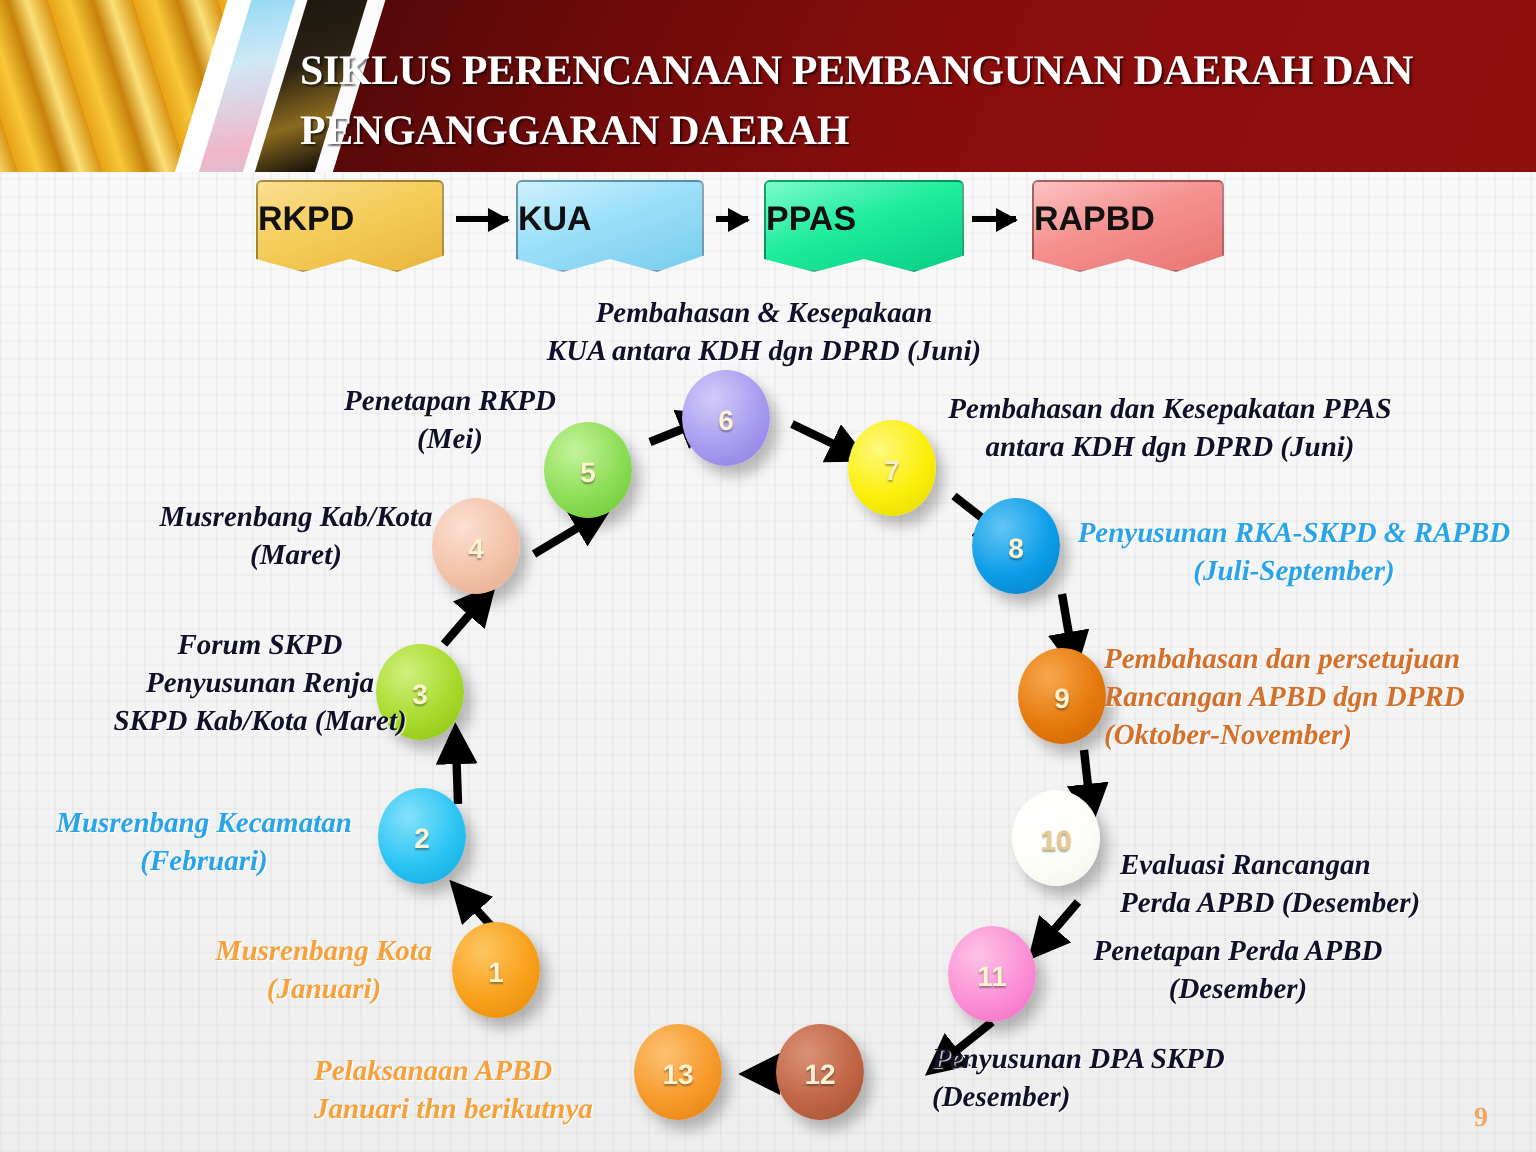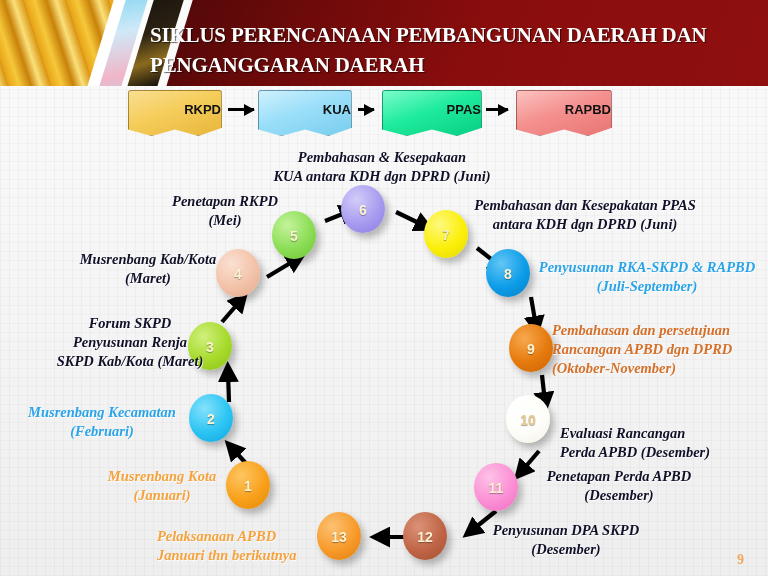--- a/index.html
+++ b/index.html
@@ -52,22 +52,22 @@
     left:158px;width:34px;
     background:linear-gradient(160deg,#17130d 0%,#2b2113 35%,#8a6a1e 58%,#1a140c 78%,#3a2d14 100%);
   }
   .cl-white3{left:188px;width:9px;background:#fbfbfb;}
 
   
   .flowbox{
     position:absolute;height:44px;
     border:1px solid rgba(0,0,0,.30);
     border-radius:3px 3px 0 0;
-    display:flex;align-items:center;justify-content:flex-end;
-    font-weight:bold;font-size:13px;color:#111;
+    display:flex;align-items:center;justify-content:flex-start;
+    font-weight:bold;font-size:17px;color:#111;
     font-family:"Liberation Sans", sans-serif;
     box-shadow:3px 4px 6px rgba(0,0,0,.22);
     clip-path:polygon(0 0,100% 0,100% 82%,75% 100%,50% 86%,25% 100%,0 86%);
   }
   .flowbox span{margin-bottom:7px;}
   .arrow-h{
     position:absolute;height:3px;background:#000;top:108px;
   }
   .arrow-h::after{
     content:"";position:absolute;right:-1px;top:-4.5px;
@@ -198,21 +198,21 @@
     </div>
   <div class="node" style="left:509px;top:324px;background:radial-gradient(circle at 35% 30%,#F7A84D,#E5790C 55%,#C96405);">
     <i>9</i>
     </div>
   <div class="node" style="left:506px;top:395px;background:radial-gradient(circle at 35% 30%,#ffffff,#fdfdf8 55%,#f2f0e6);color:#e8c98e;">
     <i>10</i>
     </div>
   <div class="node" style="left:474px;top:463px;background:radial-gradient(circle at 35% 30%,#FEC2E6,#FB8FD5 55%,#F06BC2);">
     <i>11</i>
     </div>
-  <div class="node" style="left:403px;top:512px;background:radial-gradient(circle at 35% 30%,#DB9277,#C06546 55%,#A44F33);">
+  <div class="node" style="left:388px;top:512px;background:radial-gradient(circle at 35% 30%,#DB9277,#C06546 55%,#A44F33);">
     <i>12</i>
     </div>
   <div class="node" style="left:317px;top:512px;background:radial-gradient(circle at 35% 30%,#FCC173,#F79A2A 55%,#E07E10);">
     <i>13</i>
     </div>
 
   <div class="cap ta-c" style="left:232px;top:148px;width:300px;white-space:pre-line;">Pembahasan &amp; Kesepakaan
 KUA  antara KDH dgn DPRD (Juni)</div>
 
   <div class="cap ta-c" style="left:144px;top:192px;width:162px;white-space:pre-line;">Penetapan RKPD
@@ -227,21 +227,21 @@
 
   <div class="cap ta-c c-blue" style="left:8px;top:403px;width:188px;white-space:pre-line;">Musrenbang Kecamatan
 (Februari)</div>
 
   <div class="cap ta-c c-orange" style="left:96px;top:467px;width:132px;white-space:pre-line;">Musrenbang Kota
 (Januari)</div>
 
   <div class="cap ta-l c-orange" style="left:157px;top:527px;width:180px;white-space:pre-line;">Pelaksanaan APBD
 Januari thn berikutnya</div>
 
-  <div class="cap ta-l" style="left:466px;top:521px;width:200px;white-space:pre-line;text-align:center;">Penyusunan DPA SKPD
+  <div class="cap ta-l" style="left:466px;top:521px;width:200px;white-space:pre-line;">Penyusunan DPA SKPD
 (Desember)</div>
 
   <div class="cap ta-l" style="left:526px;top:467px;width:186px;white-space:pre-line;text-align:center;">Penetapan Perda APBD
 (Desember)</div>
 
   <div class="cap ta-l" style="left:560px;top:424px;width:200px;white-space:pre-line;">Evaluasi Rancangan
 Perda APBD (Desember)</div>
 
   <div class="cap ta-l c-burnt" style="left:552px;top:321px;width:216px;white-space:pre-line;">Pembahasan dan persetujuan
 Rancangan APBD dgn DPRD

